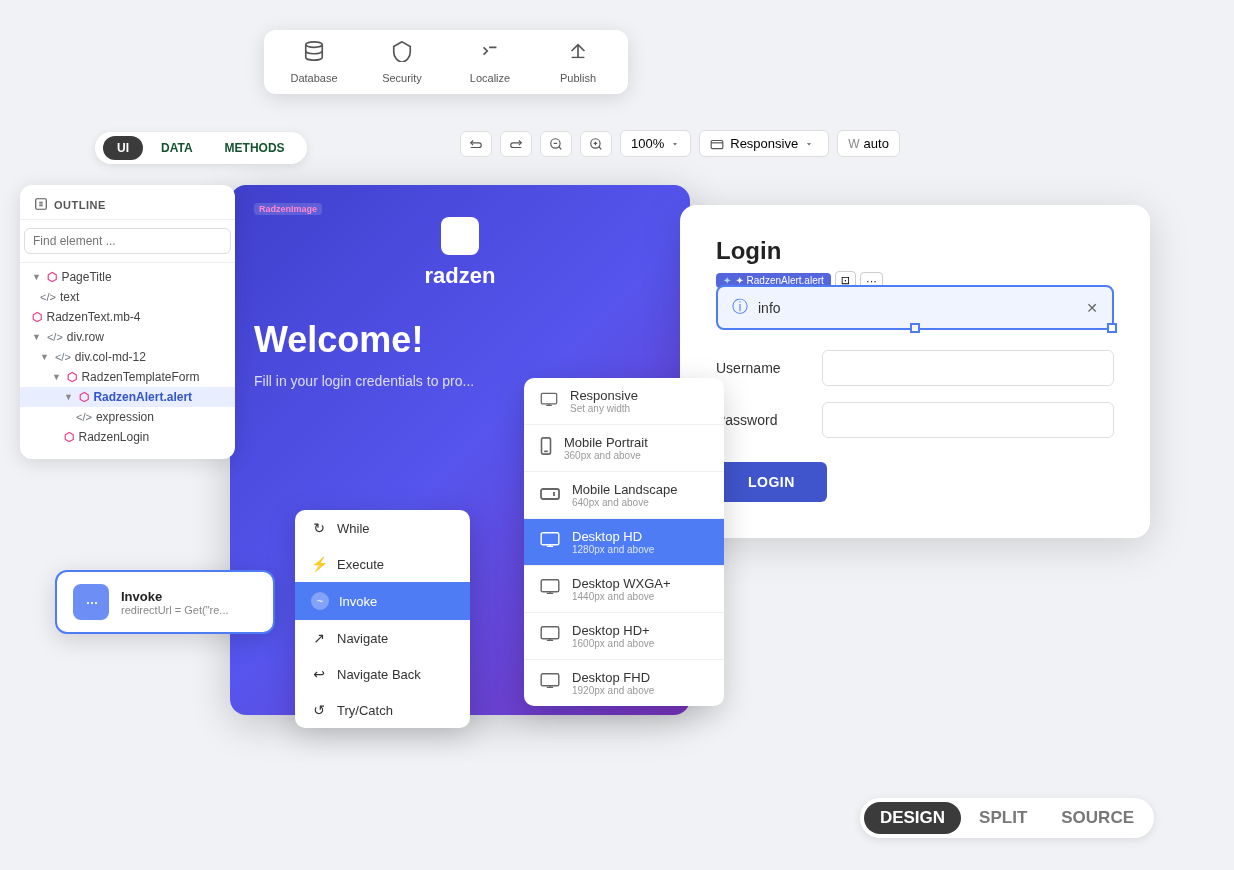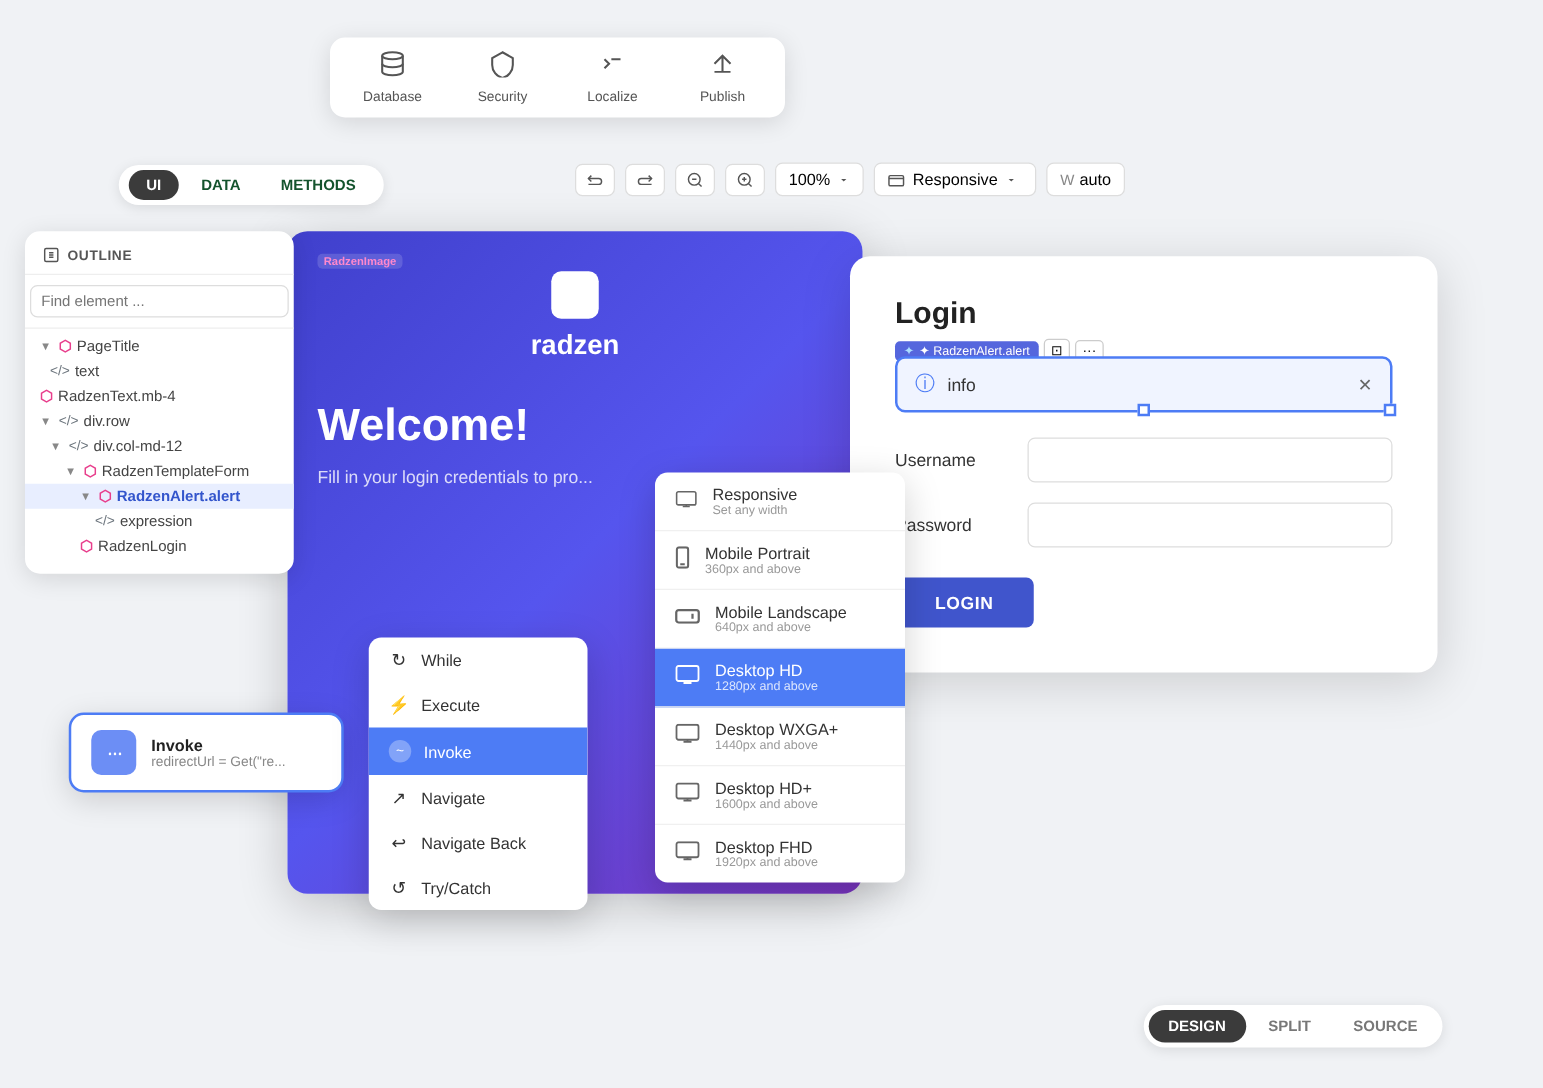--- a/index.html
+++ b/index.html
@@ -470,21 +470,21 @@
       display: flex;
       background: white;
       border-radius: 20px;
       padding: 4px;
       box-shadow: 0 2px 10px rgba(0,0,0,0.1);
       gap: 2px;
     }
     .design-tab {
       padding: 6px 16px;
       border-radius: 16px;
-      font-size: 12px;
+      font-size: 17px;
       font-weight: 700;
       cursor: pointer;
       color: #777;
     }
     .design-tab.active {
       background: #3b3b3b;
       color: white;
     }
   </style>
 </head>

